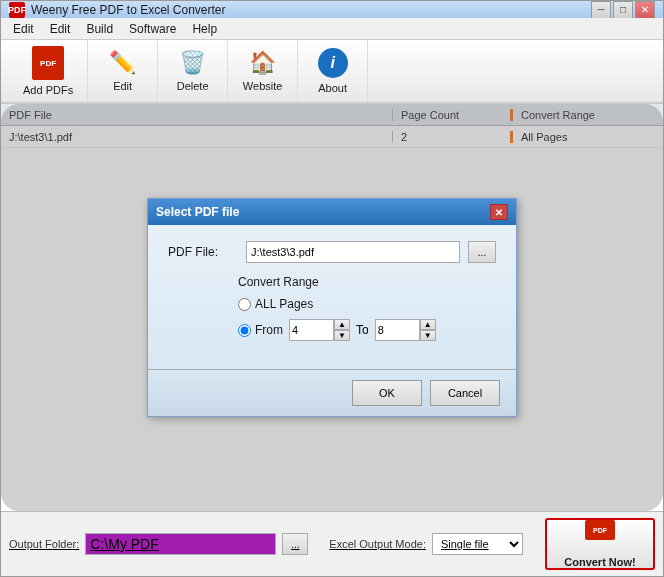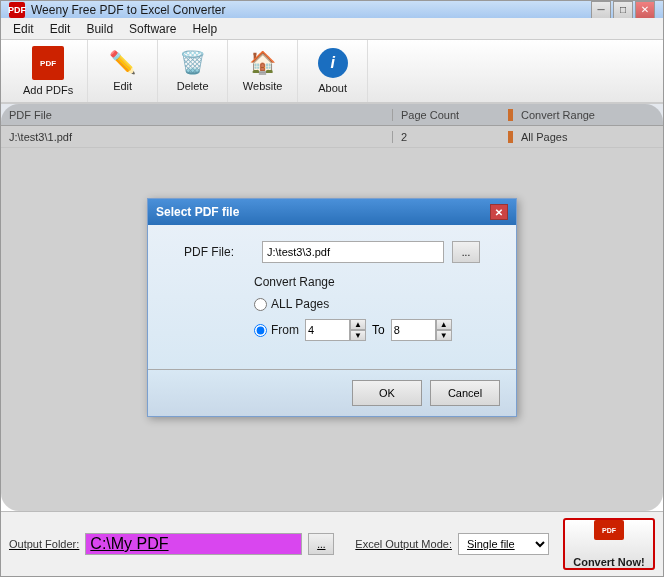--- a/index.html
+++ b/index.html
@@ -167,21 +167,21 @@
 
     .file-list-header {
       display: flex;
       background: #e4e8ee;
       border-bottom: 1px solid #bbb;
       height: 22px;
       align-items: center;
     }
 
     .col-file { flex: 1; padding: 0 8px; font-size: 11px; color: #333; border-right: 1px solid #bbb; }
-    .col-pages { width: 120px; padding: 0 8px; font-size: 11px; color: #333; border-right: 5px solid #f97316; }
+    .col-pages { width: 120px; padding: 0 8px; font-size: 11px; color: #333; border-right: 3px solid #f97316; }
     .col-range { width: 150px; padding: 0 8px; font-size: 11px; color: #333; }
 
     .file-list-row {
       display: flex;
       height: 22px;
       align-items: center;
       border-bottom: 1px solid #eee;
     }
 
     .file-list-row .col-file { font-size: 11px; color: #1a1a1a; }
@@ -208,22 +208,22 @@
       font-size: 11px;
       color: #333;
       white-space: nowrap;
     }
 
     .bottom-input {
       flex: 1;
       height: 22px;
       border: 1px solid #aaa;
       padding: 0 4px;
-      font-size: 16px;
-      background: #d946ef;
+      font-size: 14px;
+      background: #a21caf;
     }
 
     .browse-btn-sm {
       width: 26px;
       height: 22px;
       background: linear-gradient(to bottom, #f0f0f0, #d8d8d8);
       border: 1px solid #aaa;
       cursor: pointer;
       font-size: 10px;
       display: flex;
@@ -326,21 +326,21 @@
       display: flex;
       align-items: center;
       justify-content: center;
       cursor: pointer;
       font-size: 10px;
       color: white;
       font-weight: bold;
     }
 
     .modal-body {
-      padding: 16px 36px;
+      padding: 16px 20px;
       background: linear-gradient(to bottom, #e8f0f8, #d8e8f4);
     }
 
     .modal-row {
       display: flex;
       align-items: center;
       margin-bottom: 12px;
       gap: 8px;
     }
 

